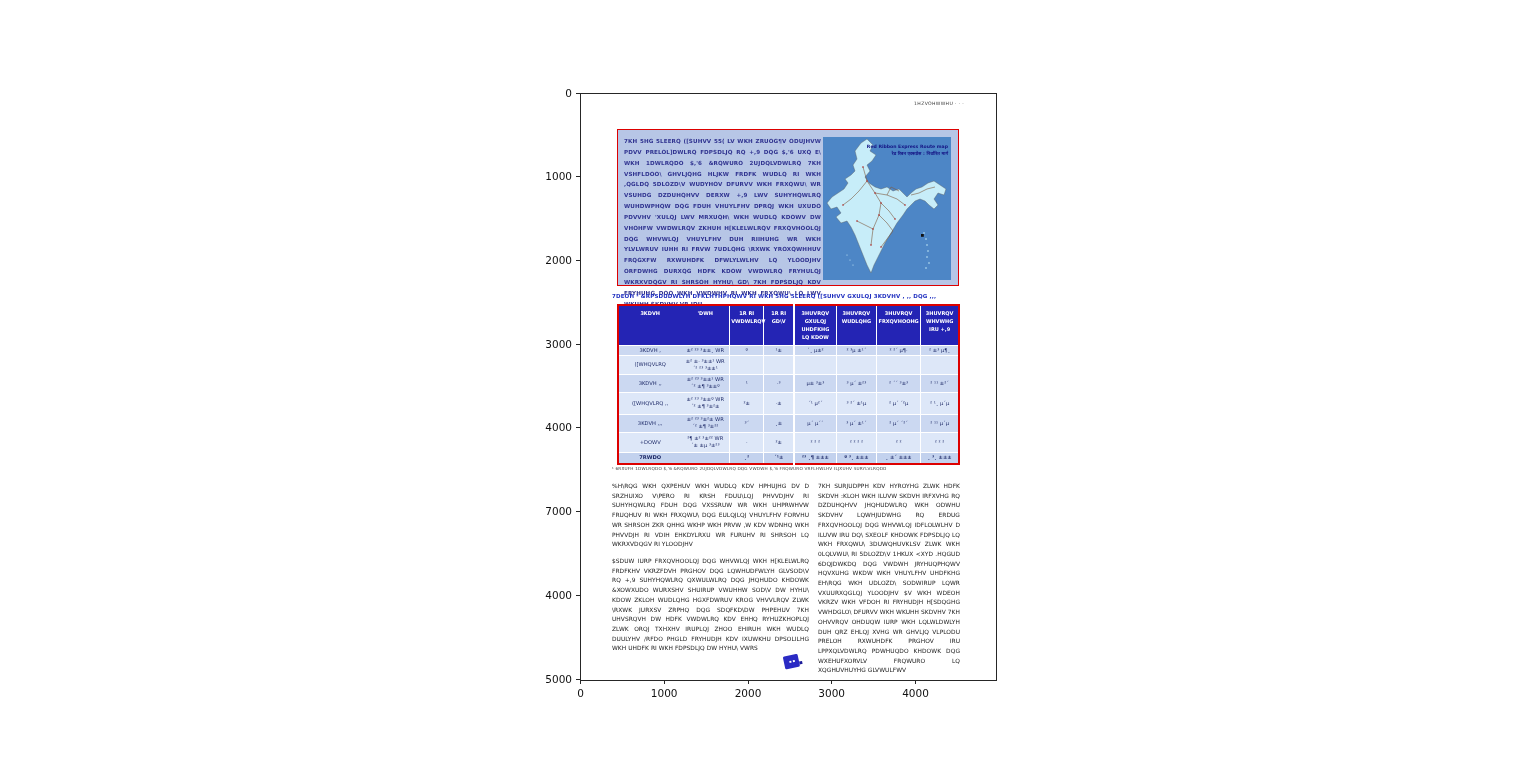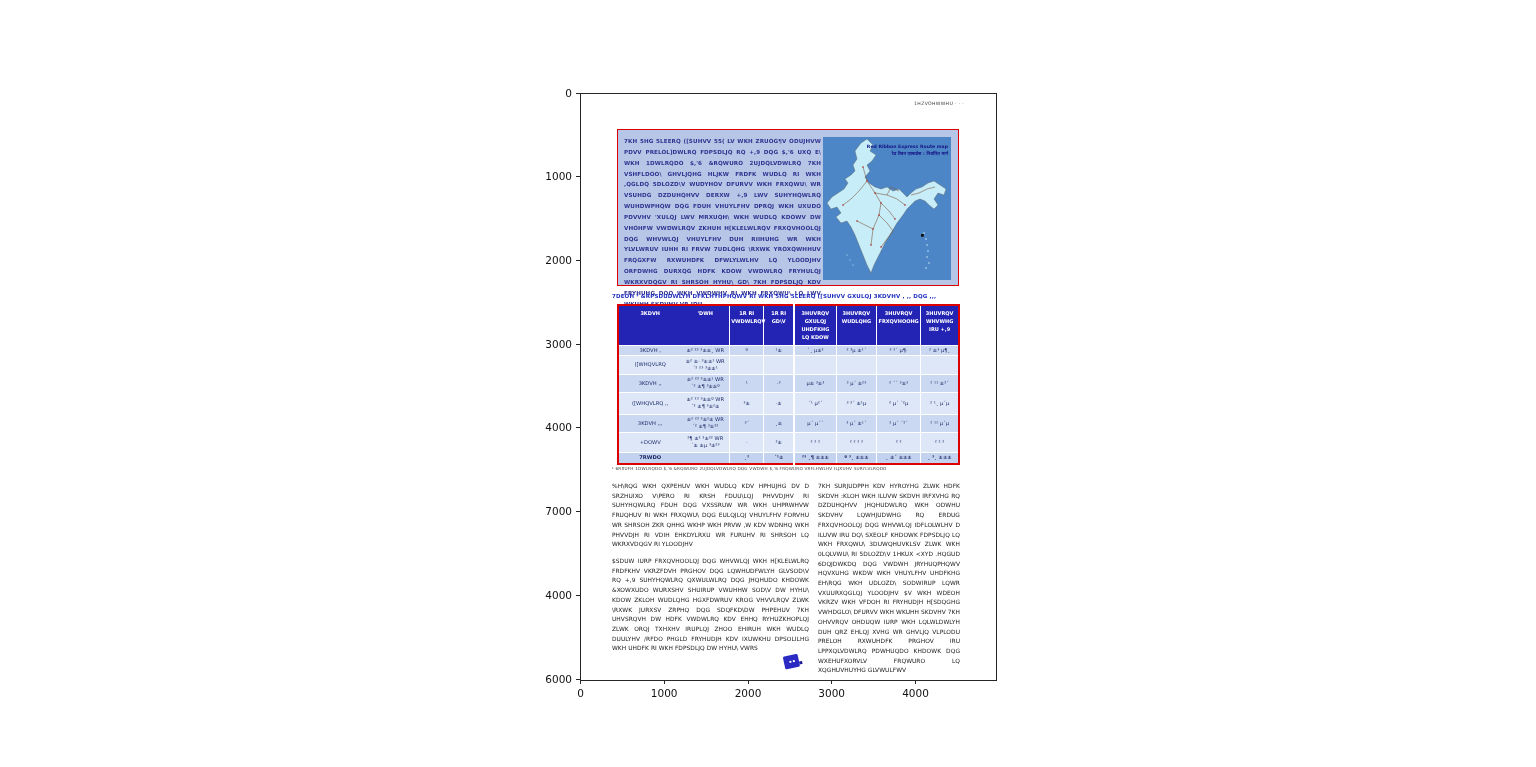--- a/index.html
+++ b/index.html
@@ -48,21 +48,21 @@
   <div class="tickmark" style="left:576px;top:511.1px;width:4px;height:1px"></div>
   <div class="tickmark" style="left:576px;top:594.8px;width:4px;height:1px"></div>
   <div class="tickmark" style="left:576px;top:678.5px;width:4px;height:1px"></div>
   <div class="ticklab ylab" style="left:528px;top:86.5px">0</div>
   <div class="ticklab ylab" style="left:528px;top:170.2px">1000</div>
   <div class="ticklab ylab" style="left:528px;top:253.9px">2000</div>
   <div class="ticklab ylab" style="left:528px;top:337.6px">3000</div>
   <div class="ticklab ylab" style="left:528px;top:421.4px">4000</div>
   <div class="ticklab ylab" style="left:528px;top:505.1px">7000</div>
   <div class="ticklab ylab" style="left:528px;top:588.8px">4000</div>
-  <div class="ticklab ylab" style="left:528px;top:672.5px">6000</div>
+  <div class="ticklab ylab" style="left:528px;top:672.5px">5000</div>
 
   <div class="tickmark" style="left:580px;top:680px;width:1px;height:4px"></div>
   <div class="tickmark" style="left:663.7px;top:680px;width:1px;height:4px"></div>
   <div class="tickmark" style="left:747.5px;top:680px;width:1px;height:4px"></div>
   <div class="tickmark" style="left:831.2px;top:680px;width:1px;height:4px"></div>
   <div class="tickmark" style="left:915px;top:680px;width:1px;height:4px"></div>
   <div class="ticklab xlab" style="left:558.5px;top:687px">0</div>
   <div class="ticklab xlab" style="left:642.2px;top:687px">1000</div>
   <div class="ticklab xlab" style="left:726px;top:687px">2000</div>
   <div class="ticklab xlab" style="left:809.7px;top:687px">3000</div>

